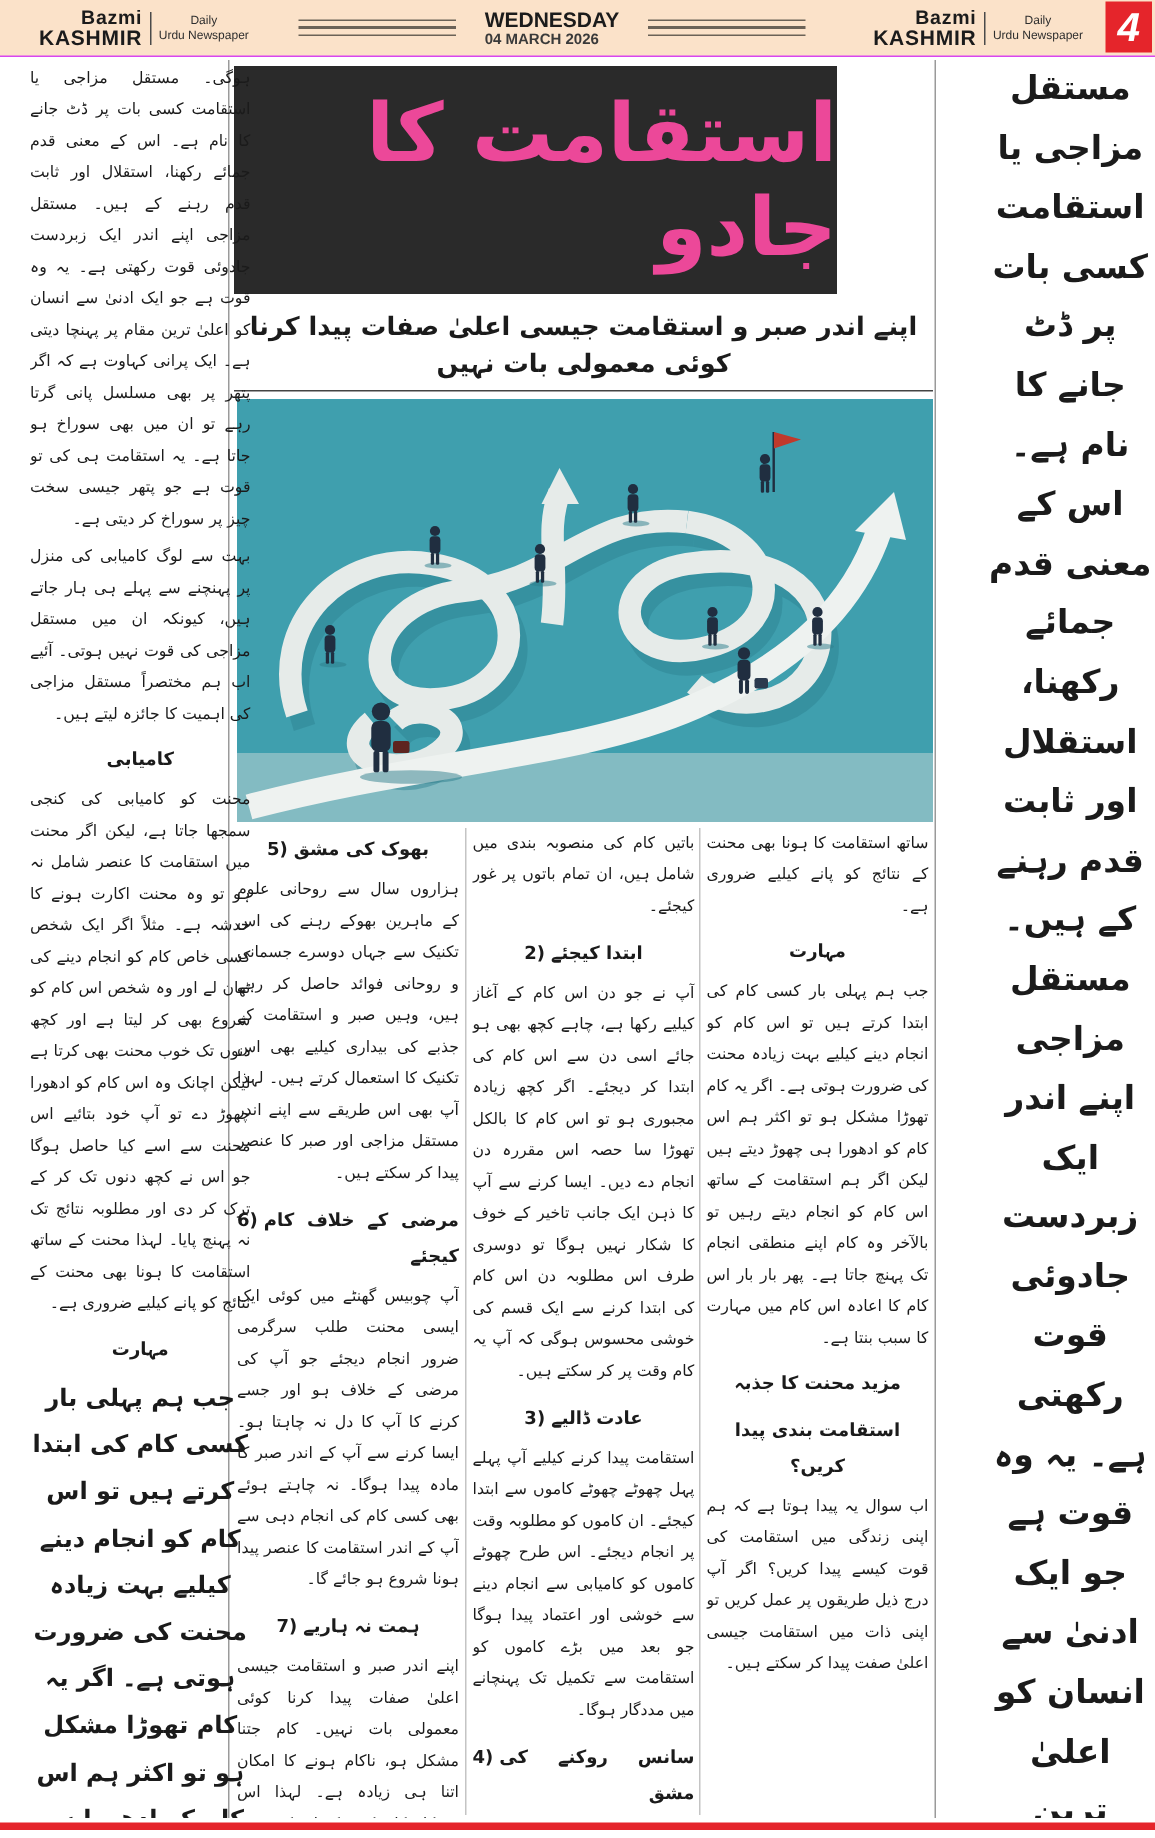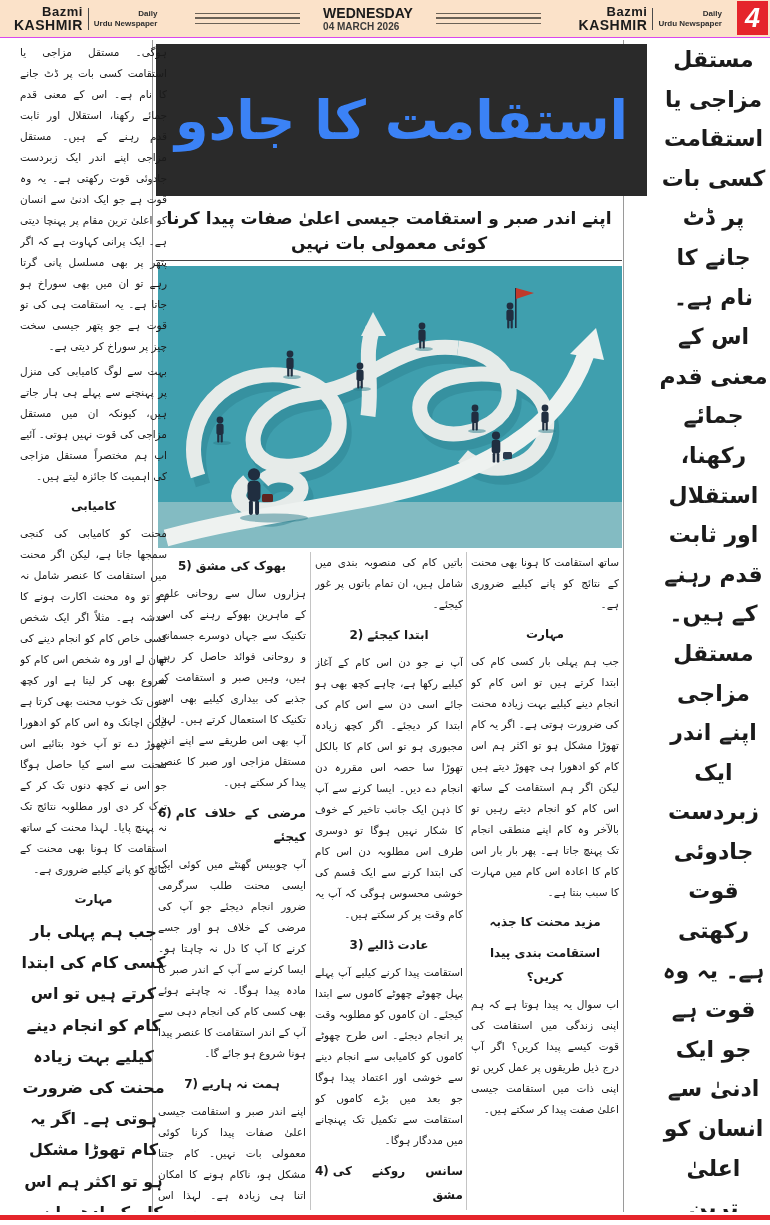--- a/index.html
+++ b/index.html
@@ -10,23 +10,23 @@
   
   .header{
     position:absolute;left:0;top:0;width:770px;height:37px;
     background:#fbe2c9;border-bottom:1px solid #d946ef;
     display:flex;align-items:center;justify-content:space-between;
     font-family:"Liberation Sans", sans-serif;
   }
   .masthead{display:flex;align-items:center;gap:5px;padding:0 14px;}
   .masthead .brand{text-align:right;line-height:1;}
   .brand-top{font-weight:bold;font-size:13px;letter-spacing:.5px;}
-  .brand-bottom{font-weight:bold;font-size:14px;letter-spacing:.5px;}
+  .brand-bottom{font-weight:bold;font-size:14px;letter-spacing:.5px;margin-left:12px;}
   .masthead .vsep{width:1px;height:22px;background:#4a4a4a;}
-  .masthead .tagline{line-height:1.15;font-size:8px;font-weight:bold;color:#2e2e2e;text-align:right;}
+  .masthead .tagline{line-height:1.15;font-size:8px;font-weight:normal;color:#2e2e2e;text-align:center;}
   .decor-rule{width:105px;height:9px;border-top:1px solid #6b6257;border-bottom:1px solid #6b6257;
     background:linear-gradient(to bottom, transparent 38%, #6b6257 38%, #6b6257 58%, transparent 58%);}
   .date-block{line-height:1.15;}
   .date-day{font-weight:bold;font-size:14px;}
   .date-date{font-size:10px;font-weight:bold;color:#3a3a3a;}
   .page-num{
     position:absolute;right:2px;top:1px;width:31px;height:34px;background:#e5252b;
     color:#fff;font-weight:bold;font-style:italic;font-size:27px;
     display:flex;align-items:center;justify-content:center;
     font-family:"Liberation Sans", sans-serif;
@@ -52,22 +52,22 @@
   .mid-col.c-left{left:158px;} .mid-col.c-center{left:315px;} .mid-col.c-right{left:471px;}
 
   .bigbold{font-weight:bold;font-size:16px;line-height:1.95;text-align:center;direction:rtl;}
   .lead-bold{font-weight:bold;font-size:22px;line-height:1.8;text-align:center;direction:rtl;margin-left:32px;}
   .byline{text-align:center;direction:rtl;font-size:11px;line-height:1.7;margin-bottom:6px;}
   .byline .lbl{letter-spacing:1px;}
   .byline .auth{font-size:12px;}
 
   
   .banner{
-    position:absolute;left:156px;top:44px;width:491px;height:152px;background:#2a2a2a;
-    color:#3b82f6;display:flex;align-items:center;justify-content:center;
+    position:absolute;left:156px;top:44px;width:402px;height:152px;background:#2a2a2a;
+    color:#ec4899;display:flex;align-items:center;justify-content:center;
     font-size:54px;font-weight:bold;direction:rtl;
   }
   .subhead{
     position:absolute;left:156px;top:202px;width:466px;height:58px;
     display:flex;align-items:center;justify-content:center;text-align:center;
     font-size:17px;font-weight:bold;direction:rtl;line-height:1.5;
     border-bottom:1px solid #444;
   }
   
   .illus{position:absolute;left:158px;top:266px;width:464px;height:282px;}

